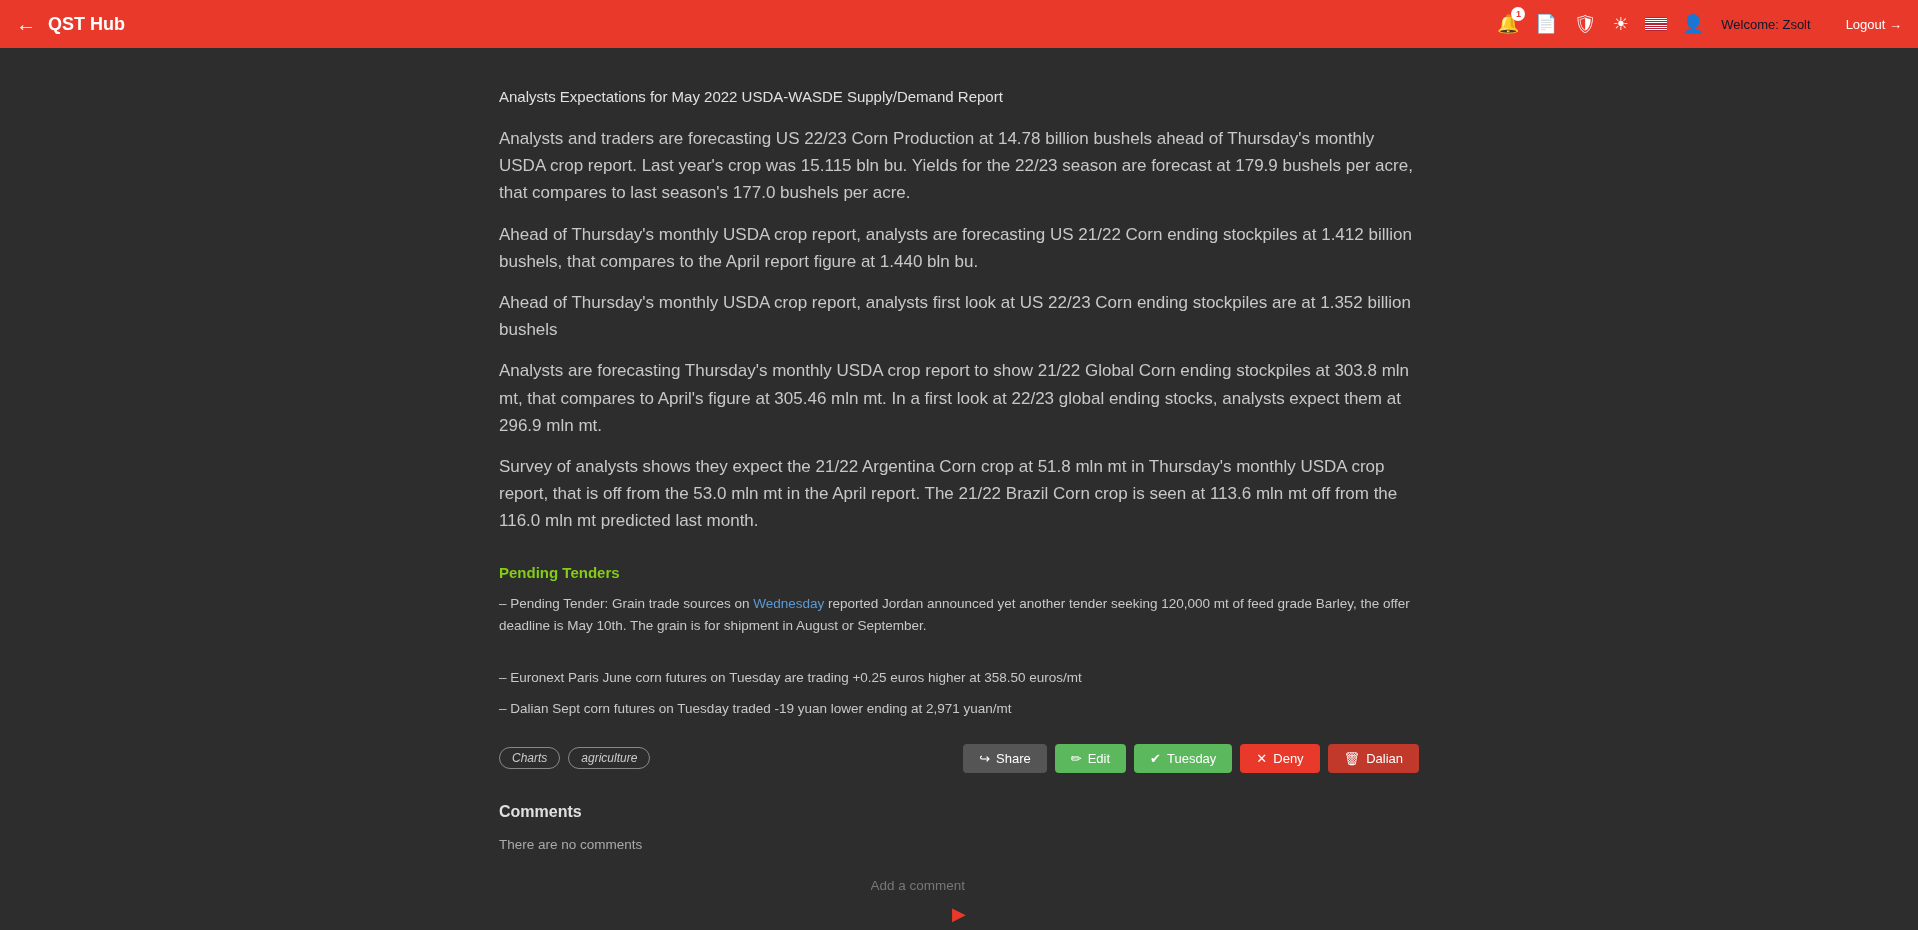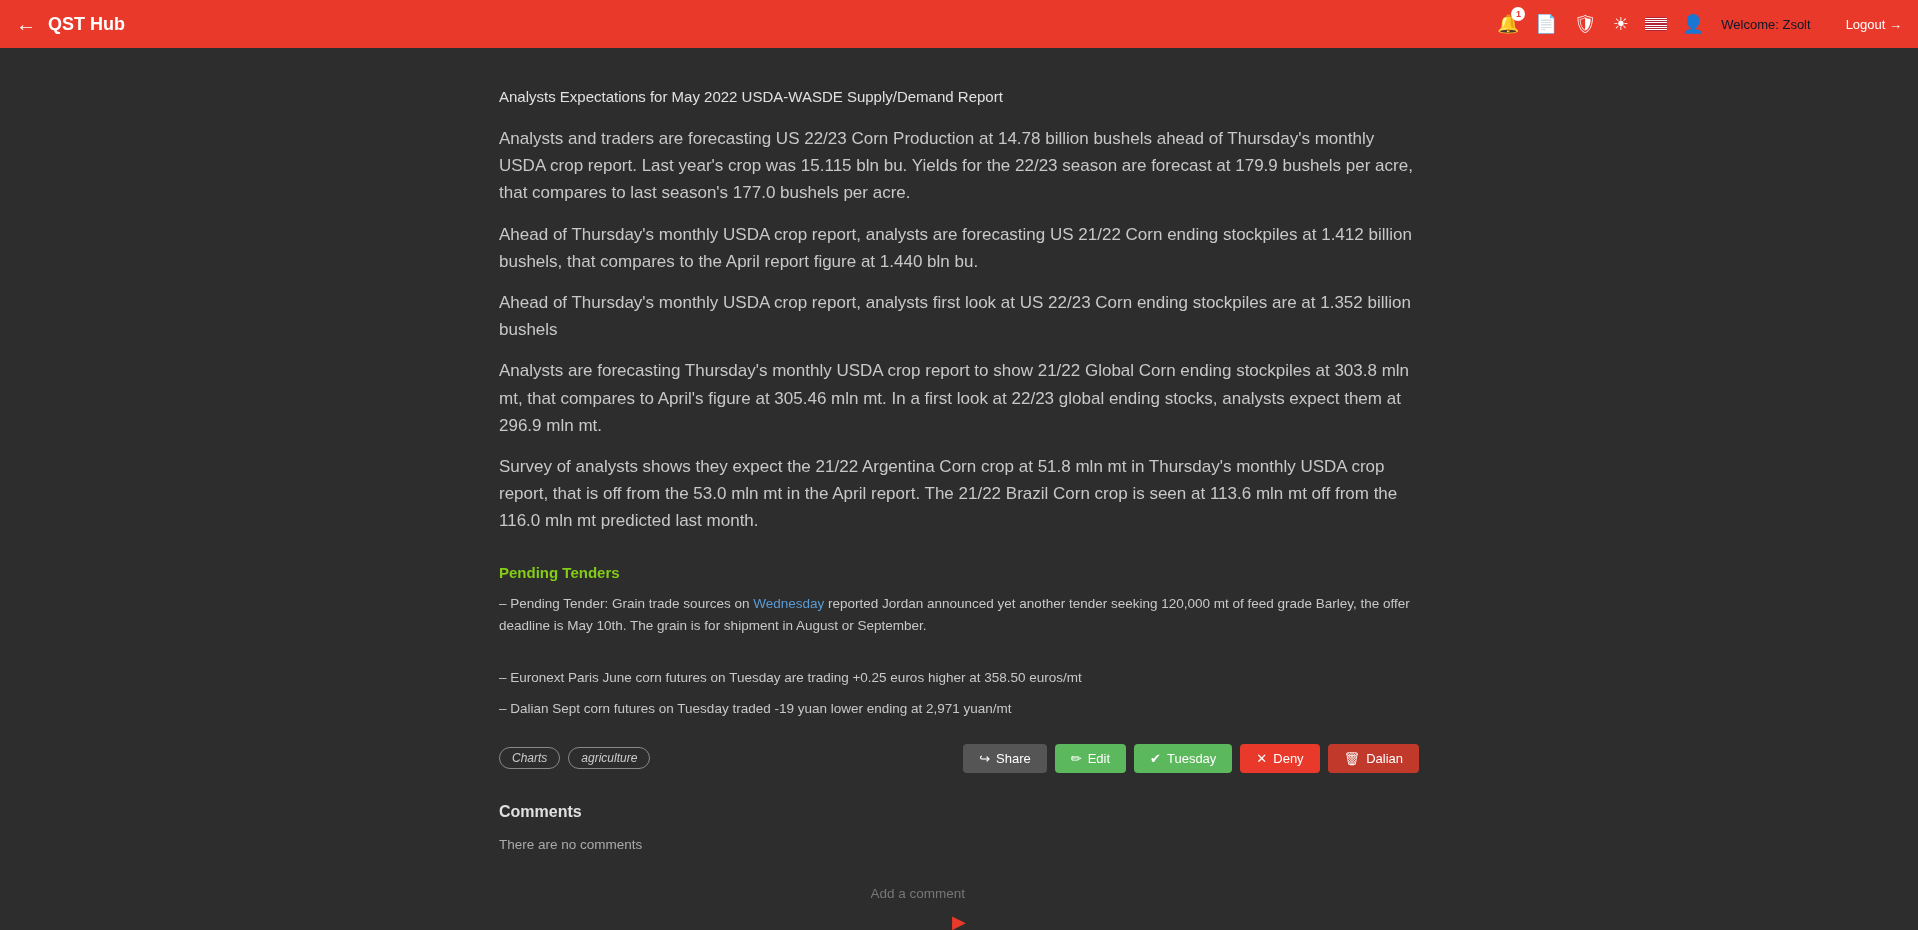--- a/index.html
+++ b/index.html
@@ -189,21 +189,21 @@
     }
     .comments-title {
       font-size: 16px;
       font-weight: bold;
       color: #e0e0e0;
       margin-bottom: 16px;
     }
     .no-comments {
       color: #aaa;
       font-size: 13.5px;
-      margin-bottom: 28px;
+      margin-bottom: 20px;
     }
     .comment-input-row {
       display: flex;
       align-items: center;
       border-bottom: 1px solid #666;
       padding-bottom: 8px;
       flex-direction: column;
     }
     .comment-input {
       flex: 1;

